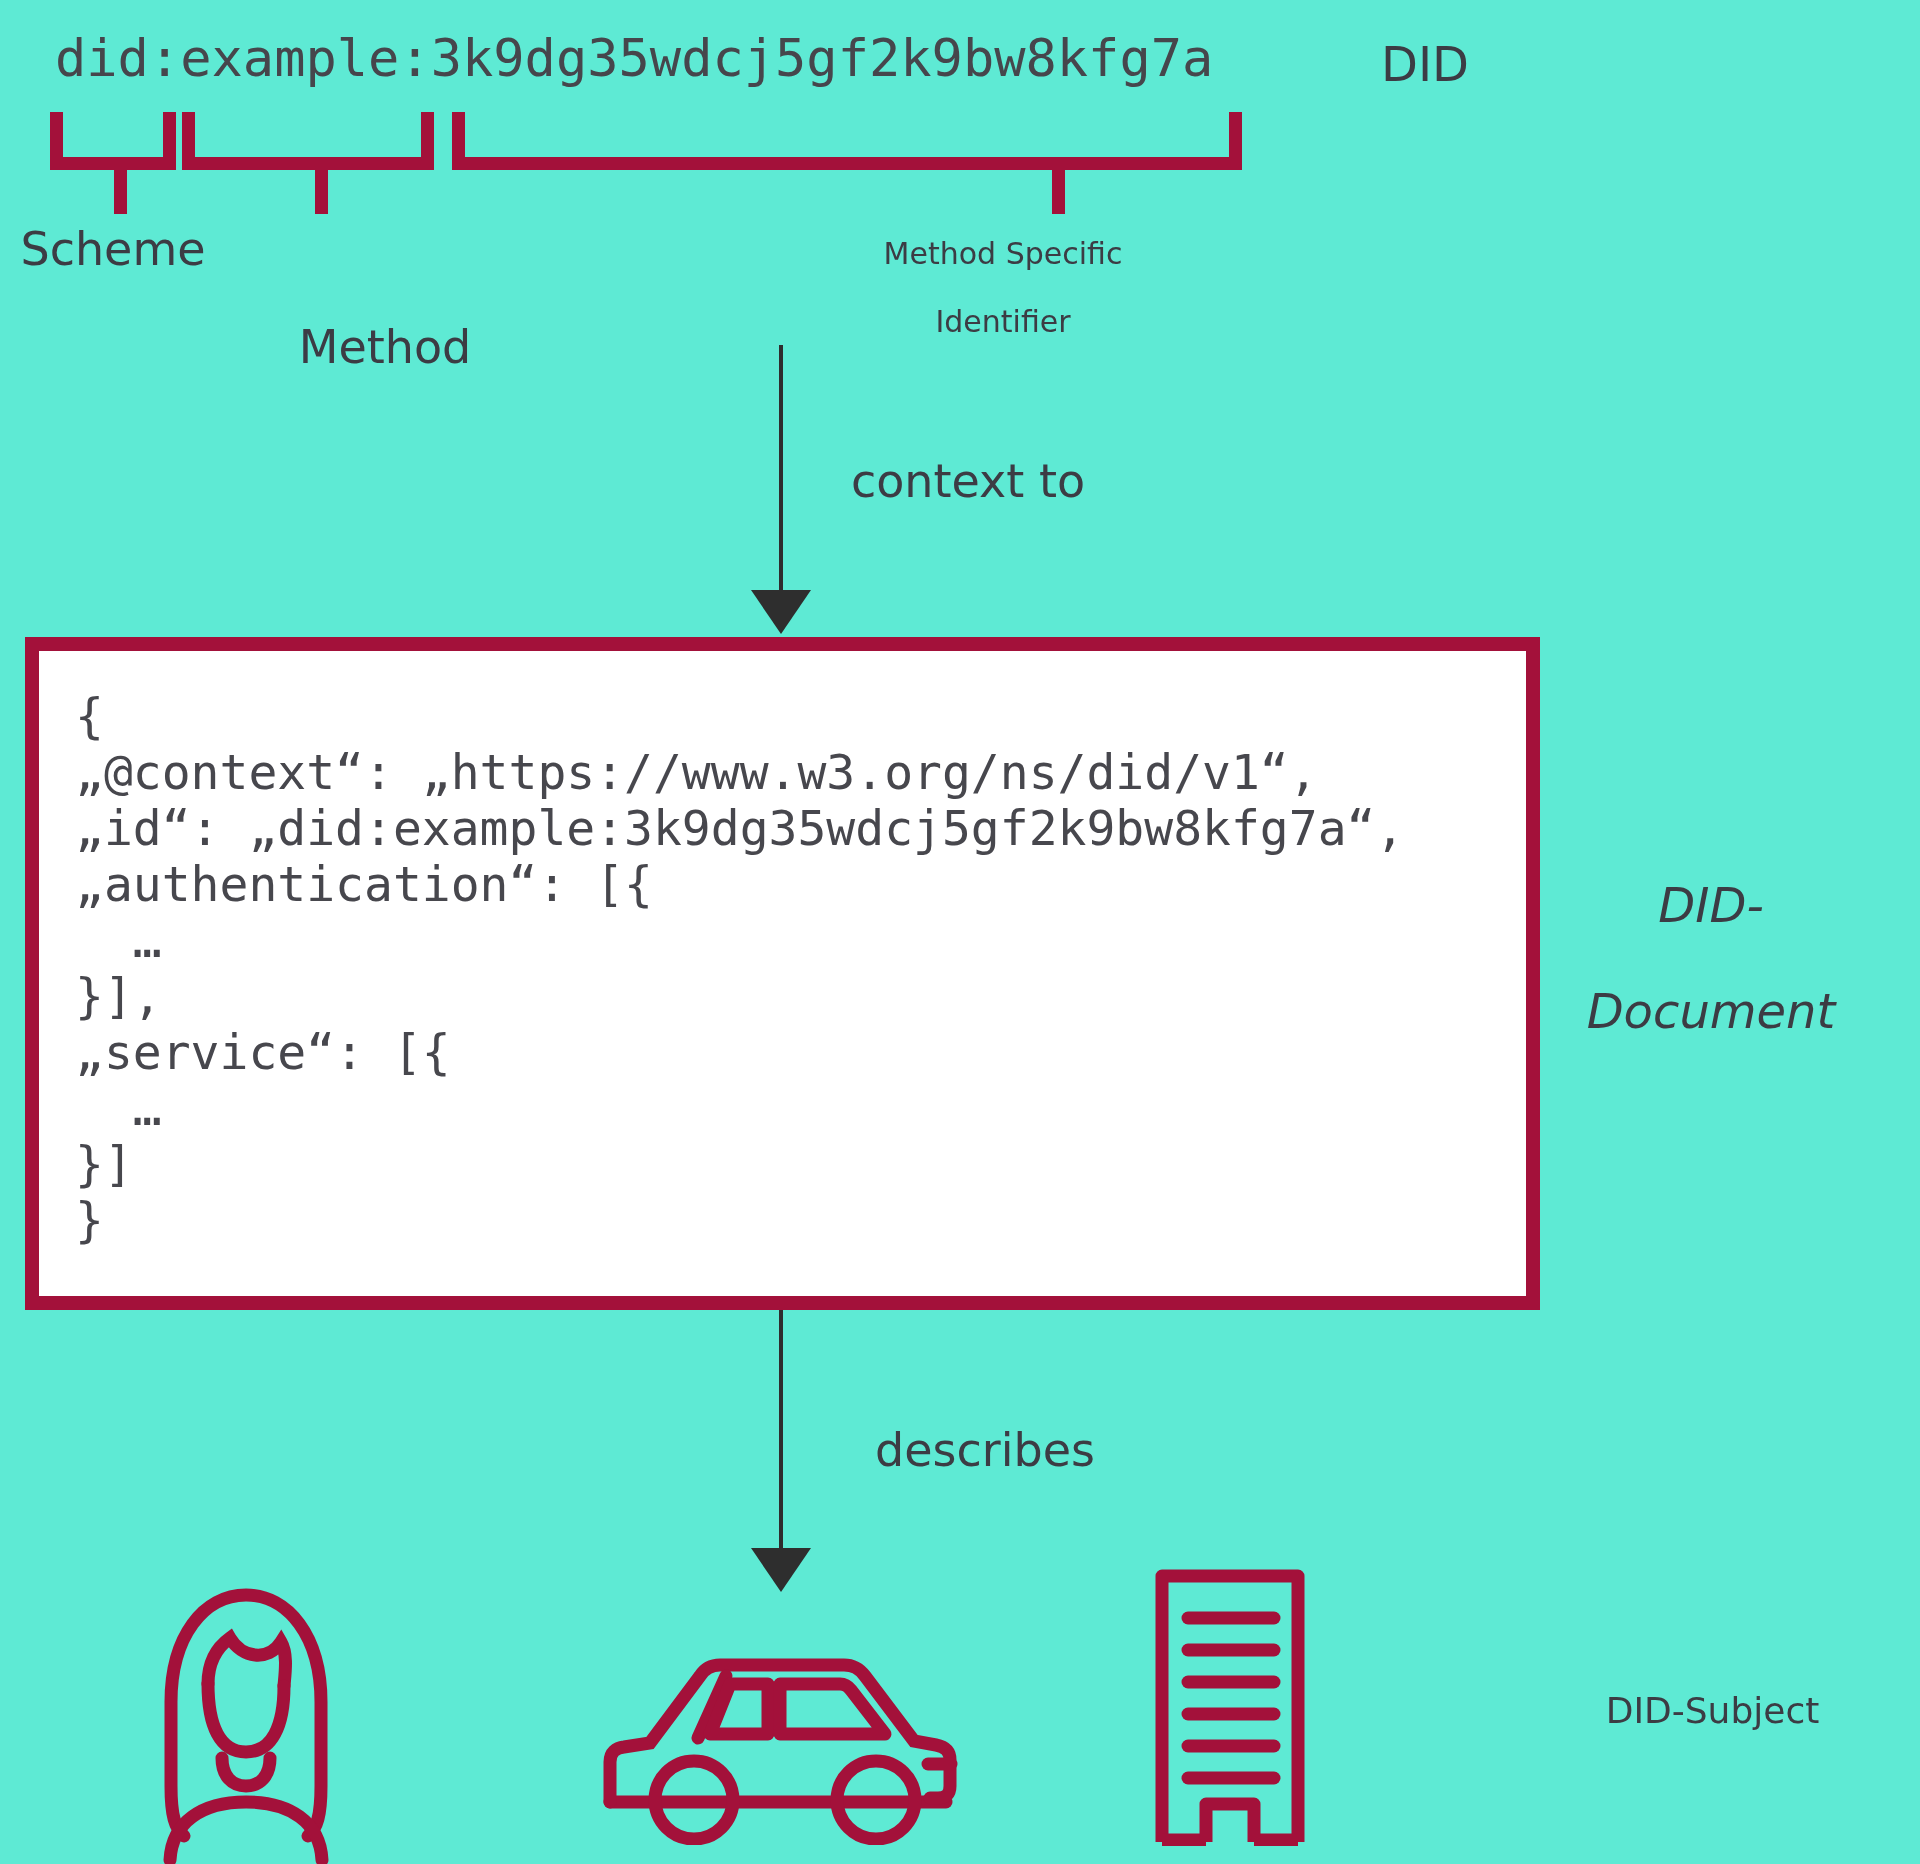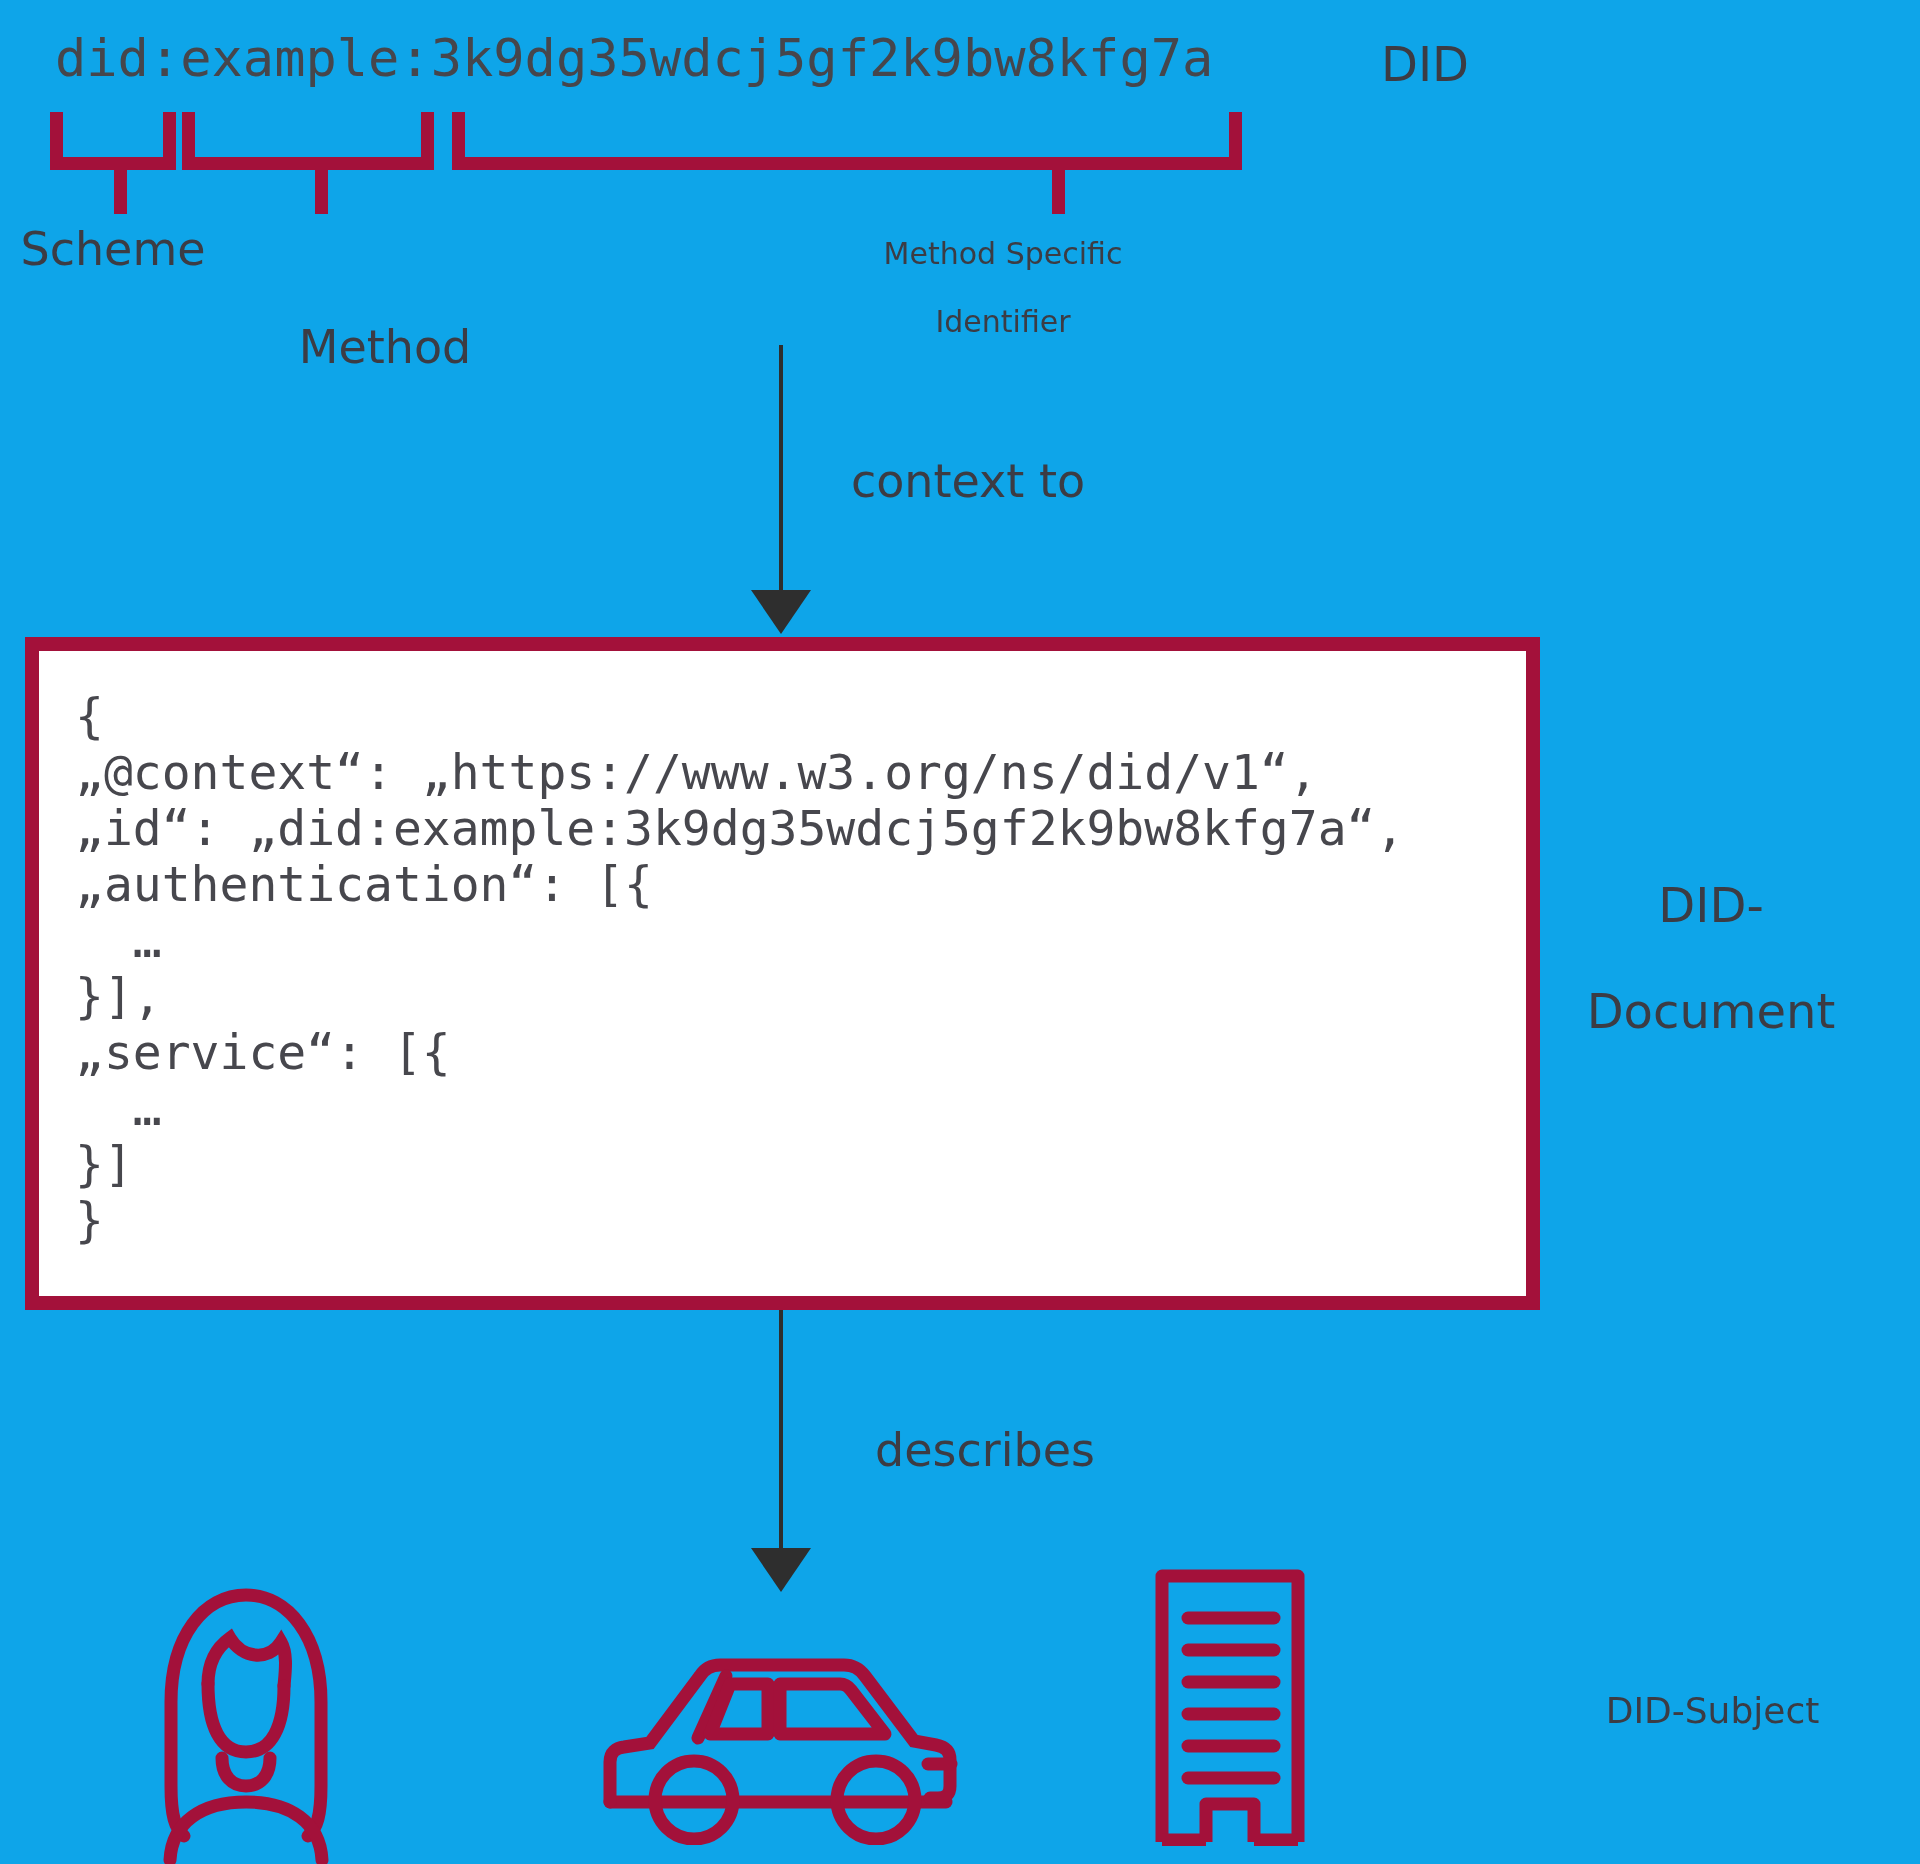--- a/index.html
+++ b/index.html
@@ -1,18 +1,18 @@
 <!DOCTYPE html>
 <html><head>
 <meta charset="utf-8">
 <style>
   html,body { margin:0; padding:0; background:#ffffff; }
   .canvas {
     position:relative; width:1920px; height:1864px;
-    background:#0ea5e9; overflow:hidden;
+    background:#5eead4; overflow:hidden;
     font-family:"DejaVu Sans", sans-serif; color:#3C3C44;
   }
   
   .did-string {
     position:absolute; left:55px; top:28px;
     font-family:"DejaVu Sans Mono","Liberation Mono",monospace;
     font-size:52px; color:#46464C; white-space:nowrap; letter-spacing:0;
   }
   .did-label {
     position:absolute; left:1365px; top:36px; width:150px;
@@ -56,21 +56,21 @@
     position:absolute; left:25px; top:637px; width:1515px; height:673px;
     box-sizing:border-box; border:14px solid #A3113A; background:#ffffff;
   }
   .did-doc-code {
     position:absolute; left:75px; top:688px; margin:0;
     font-family:"DejaVu Sans Mono","Liberation Mono",monospace;
     font-size:48px; line-height:56px; color:#47474D; white-space:pre;
   }
   .did-doc-label {
     position:absolute; left:1561px; top:852px; width:300px;
-    font-size:48px; line-height:106px; color:#3C3C44; text-align:center;
+    font-size:48px; line-height:106px; color:#3C3C44; text-align:center;font-style:italic;
   }
   
   .subject-icon { position:absolute; }
   .icon-woman    { left:140px;  top:1574px; }
   .icon-car      { left:594px;  top:1640px; }
   .icon-building { left:1148px; top:1556px; }
   .label-subject {
     position:absolute; left:1540px; top:1690px; width:345px;
     font-size:36px; color:#3C3C44; text-align:center;
   }

